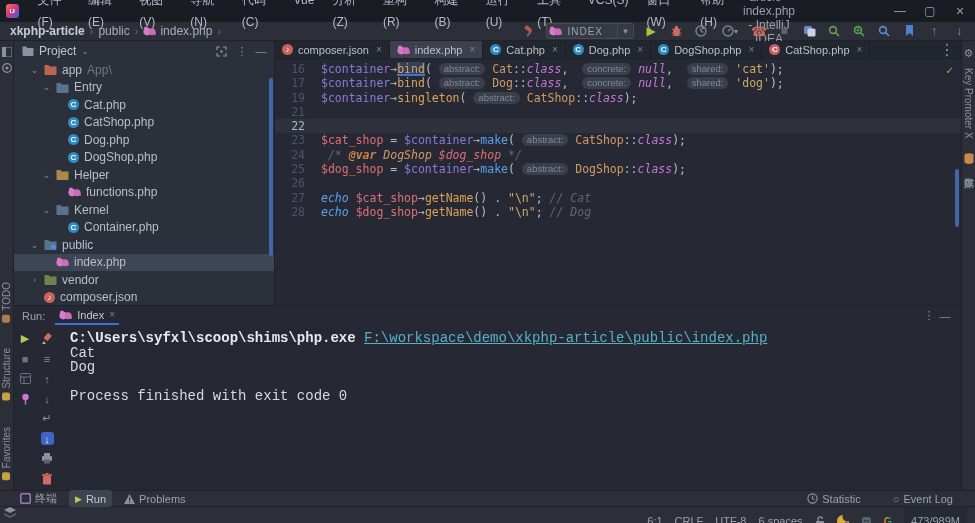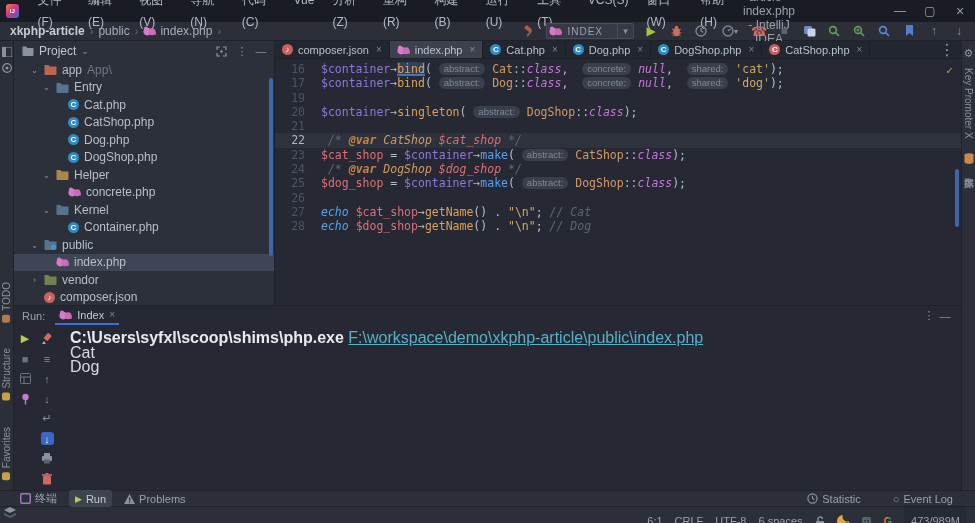--- a/index.html
+++ b/index.html
@@ -94,21 +94,21 @@
   .runpanel { height:185px; border-top:1px solid #1f222a; background:#262933; display:flex; flex-direction:column; }
   .run-head { height:19px; display:flex; align-items:center; padding:0 8px; font-size:11px; color:#9aa1ad; }
   .runtab { display:flex; align-items:center; gap:5px; margin-left:10px; padding:0 4px; height:19px;
     border-bottom:2px solid #3a71d8; color:#c3c9d4; }
   .runtab .x { color:#7c8494; font-size:10px; }
   .run-head .spacer { flex:1; }
   .run-head .hic { color:#8a92a0; width:16px; text-align:center; }
   .run-body { flex:1; display:flex; }
   .rcol { width:22px; display:flex; flex-direction:column; align-items:center; gap:7px; padding-top:7px; }
   .rcol .ric { width:13px; height:13px; display:flex; align-items:center; justify-content:center; font-size:11px; color:#8a92a0; }
-  .console { flex:1; font-family:Liberation Sans, sans-serif; font-size:16px; line-height:14.6px;
+  .console { flex:1; font-family:Liberation Mono, monospace; font-size:14px; line-height:14.6px;
     padding:6px 0 0 12px; color:#d7dae0; white-space:pre; }
   .console .path { font-weight:bold; color:#e8eaee; }
   .console .link { color:#56b0c8; text-decoration:underline; }
   .scrollend { background:#3b66c4; border-radius:3px; color:#dfe5f0 !important; }
 
   
   .bottombar { height:16px; background:#2c2f38; border-top:1px solid #1f222a; display:flex; align-items:center;
     font-size:11px; color:#9aa1ad; padding:0 10px 0 14px; }
   .bbitem { display:flex; align-items:center; gap:4px; padding:1px 6px; border-radius:3px; margin-right:6px; }
   .bbitem.active { background:#3d434f; color:#c3c9d4; }
@@ -334,21 +334,21 @@
               <span>Helper</span>
             </div>
             <div class="trow " style="padding-left:40px">
               <span class="chev"></span>
               <svg width="13" height="10" viewBox="0 0 13 10" style="flex:none">
                 <circle cx="4.2" cy="5.6" r="3.8" fill="#d77bc8"></circle>
                 <circle cx="9" cy="5.8" r="3.5" fill="#c96cba"></circle>
                 <circle cx="3" cy="2.6" r="2" fill="#d77bc8"></circle>
                 <rect x="11.3" y="5.5" width="1.5" height="3.5" rx="0.7" fill="#c96cba"></rect>
               </svg>
-              <span>concrete.php</span>
+              <span>functions.php</span>
             </div>
             <div class="trow " style="padding-left:28px">
               <span class="chev">⌄</span>
               <svg width="13" height="11" viewBox="0 0 13 11" style="flex:none">
                 <path d="M.5 1h4l1.2 1.6h6.8v7.4a1 1 0 0 1-1 1h-10a1 1 0 0 1-1-1z" fill="#56748f"></path>
               </svg>
               <span>Kernel</span>
             </div>
             <div class="trow " style="padding-left:40px">
               <span class="chev"></span>
@@ -426,24 +426,23 @@
               <span>CatShop.php</span>
               <span class="x">×</span>
             </span>
             <span class="tabs-right">
               <span>⋮</span>
             </span>
           </div>
         <div class="codearea" id="code">
             <div class="cline "><span class="gut">16</span><span class="ctext"><span class="v">$container</span><span class="pu">→</span><span class="fn hl">bind</span><span class="pu">( </span><span class="hint">abstract:</span><span class="pu"> </span><span class="cl">Cat</span><span class="pu">::</span><span class="kw">class</span><span class="pu">,  </span><span class="hint">concrete:</span><span class="pu"> </span><span class="kw">null</span><span class="pu">,  </span><span class="hint">shared:</span><span class="pu"> </span><span class="st">'cat'</span><span class="pu">);</span></span></div>
             <div class="cline "><span class="gut">17</span><span class="ctext"><span class="v">$container</span><span class="pu">→</span><span class="fn">bind</span><span class="pu">( </span><span class="hint">abstract:</span><span class="pu"> </span><span class="cl">Dog</span><span class="pu">::</span><span class="kw">class</span><span class="pu">,  </span><span class="hint">concrete:</span><span class="pu"> </span><span class="kw">null</span><span class="pu">,  </span><span class="hint">shared:</span><span class="pu"> </span><span class="st">'dog'</span><span class="pu">);</span></span></div>
-            <div class="cline "><span class="gut">19</span></div>
-            <div class="cline "><span class="gut">20</span><span class="ctext"><span class="v">$container</span><span class="pu">→</span><span class="fn">singleton</span><span class="pu">( </span><span class="hint">abstract:</span><span class="pu"> </span><span class="cl">DogShop</span><span class="pu">::</span><span class="kw">class</span><span class="pu">);</span></span></div>
+            <div class="cline "><span class="gut">19</span><span class="ctext"><span class="v">$container</span><span class="pu">→</span><span class="fn">singleton</span><span class="pu">( </span><span class="hint">abstract:</span><span class="pu"> </span><span class="cl">CatShop</span><span class="pu">::</span><span class="kw">class</span><span class="pu">);</span></span></div>
             <div class="cline "><span class="gut">21</span><span class="ctext"></span></div>
-            <div class="cline cur"><span class="gut">22</span><span class="ctext"><span class="cm"> /* </span><span class="ca">@var</span><span class="cm"> </span><span class="cc">CatShop</span><span class="cm"> </span><span class="cv">$cat_shop</span><span class="cm"> */</span></span></div>
+            <div class="cline cur"><span class="gut">22</span></div>
             <div class="cline "><span class="gut">23</span><span class="ctext"><span class="vr">$cat_shop</span><span class="pu"> = </span><span class="v">$container</span><span class="pu">→</span><span class="fnb">make</span><span class="pu">( </span><span class="hint">abstract:</span><span class="pu"> </span><span class="cl">CatShop</span><span class="pu">::</span><span class="kw">class</span><span class="pu">);</span></span></div>
             <div class="cline "><span class="gut">24</span><span class="ctext"><span class="cm"> /* </span><span class="ca">@var</span><span class="cm"> </span><span class="cc">DogShop</span><span class="cm"> </span><span class="cv">$dog_shop</span><span class="cm"> */</span></span></div>
             <div class="cline "><span class="gut">25</span><span class="ctext"><span class="vr">$dog_shop</span><span class="pu"> = </span><span class="v">$container</span><span class="pu">→</span><span class="fnb">make</span><span class="pu">( </span><span class="hint">abstract:</span><span class="pu"> </span><span class="cl">DogShop</span><span class="pu">::</span><span class="kw">class</span><span class="pu">);</span></span></div>
             <div class="cline "><span class="gut">26</span><span class="ctext"></span></div>
             <div class="cline "><span class="gut">27</span><span class="ctext"><span class="kb">echo</span><span class="pu"> </span><span class="vr">$cat_shop</span><span class="pu">→</span><span class="fn">getName</span><span class="pu">() </span><span class="pu">. </span><span class="st">"\n"</span><span class="pu">; </span><span class="cm">// Cat</span></span></div>
             <div class="cline "><span class="gut">28</span><span class="ctext"><span class="kb">echo</span><span class="pu"> </span><span class="vr">$dog_shop</span><span class="pu">→</span><span class="fn">getName</span><span class="pu">() </span><span class="pu">. </span><span class="st">"\n"</span><span class="pu">; </span><span class="cm">// Dog</span></span></div>
           </div>
         <div class="edcheck">✓</div>
         <div class="escroll"></div>
       </div>
@@ -505,21 +504,21 @@
               </svg>
           </span>
           <span class="ric">
             <svg width="10" height="12" viewBox="0 0 10 12">
                 <rect x="1" y="3" width="8" height="8.5" rx="1" fill="#cf6a62"></rect>
                 <rect x="0" y="1.2" width="10" height="1.6" fill="#cf6a62"></rect>
                 <rect x="3.5" y="0" width="3" height="1.6" fill="#cf6a62"></rect>
               </svg>
           </span>
         </div>
-        <div class="console" id="console"><div><span class="path">C:\Users\syfxl\scoop\shims\php.exe </span><span class="link">F:\workspace\demo\xkphp-article\public\index.php</span></div><div><span class="">Cat</span></div><div><span class="">Dog</span></div><div>&nbsp;</div></div>
+        <div class="console" id="console"><div><span class="path">C:\Users\syfxl\scoop\shims\php.exe </span><span class="link">F:\workspace\demo\xkphp-article\public\index.php</span></div><div><span class="">Cat</span></div><div><span class="">Dog</span></div><div>&nbsp;</div><div><span class="">Process finished with exit code 0</span></div></div>
       </div>
     </div>
   </div>
 
   <div class="stripe right">
     <span class="sic" style="font-size:11px;">⚙</span>
     <span class="vlabel rgt" id="stripe-right-0" style="margin-top:8px;">Key Promoter X</span>
     <span class="sic" style="margin-top:14px;">
       <svg width="10" height="11" viewBox="0 0 10 11">
           <ellipse cx="5" cy="2" rx="4.5" ry="1.8" fill="#c98a4b"></ellipse>

